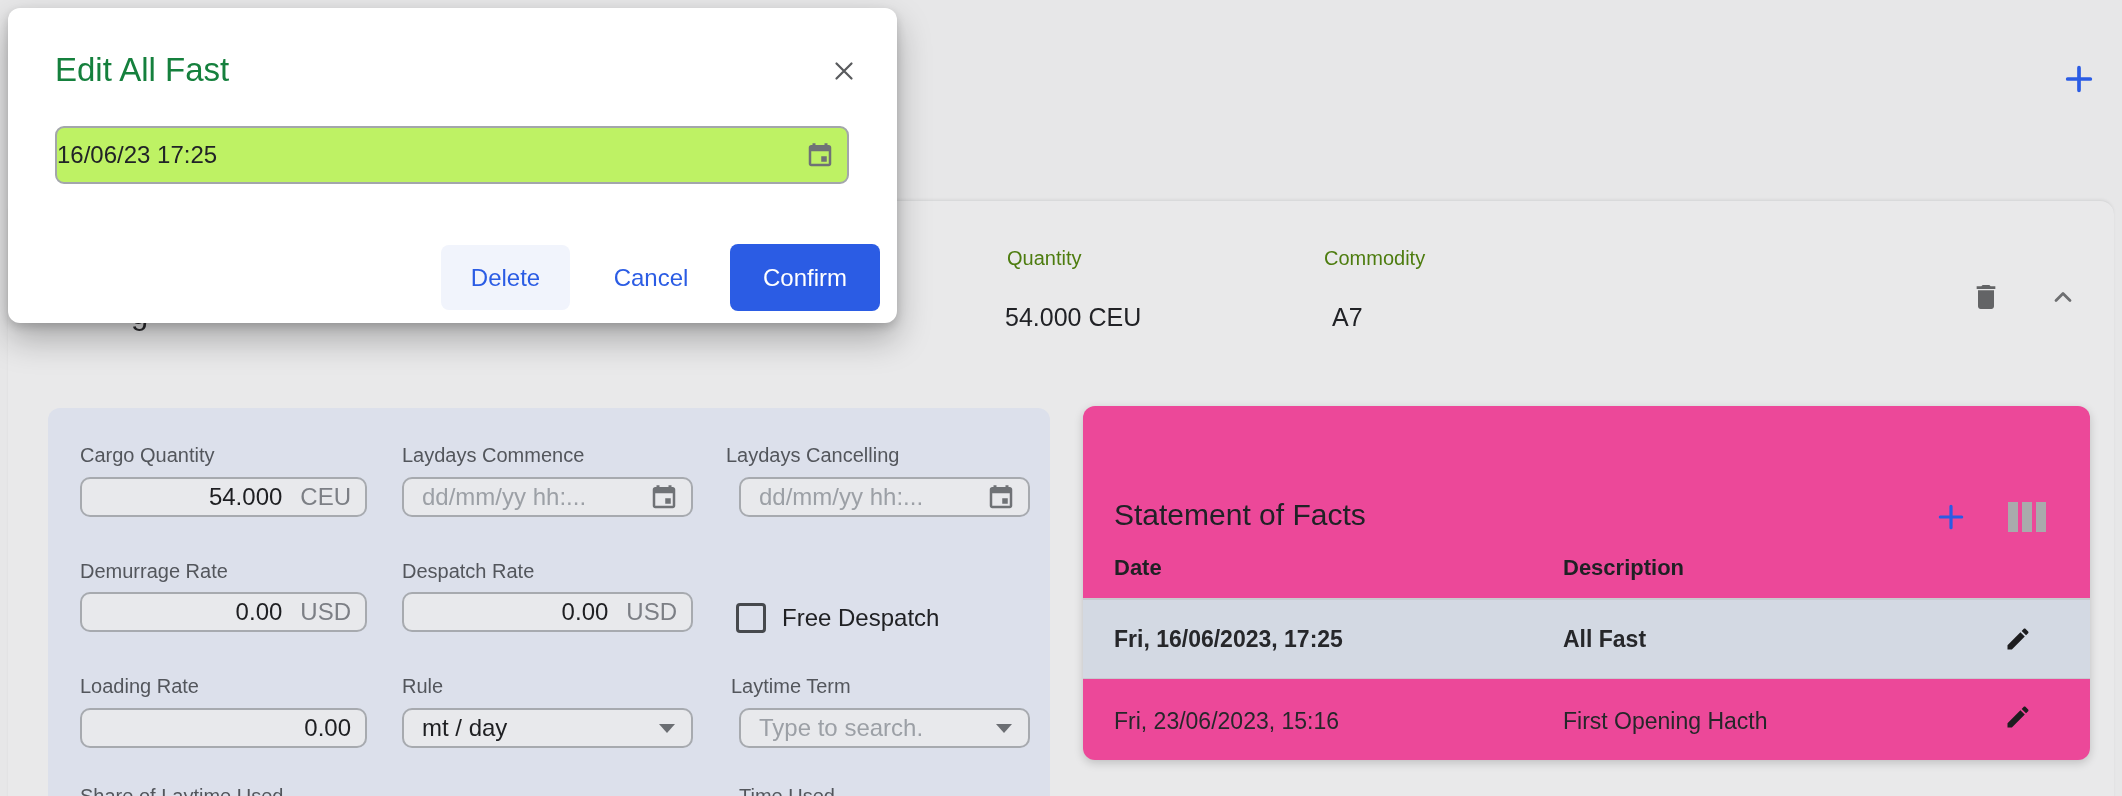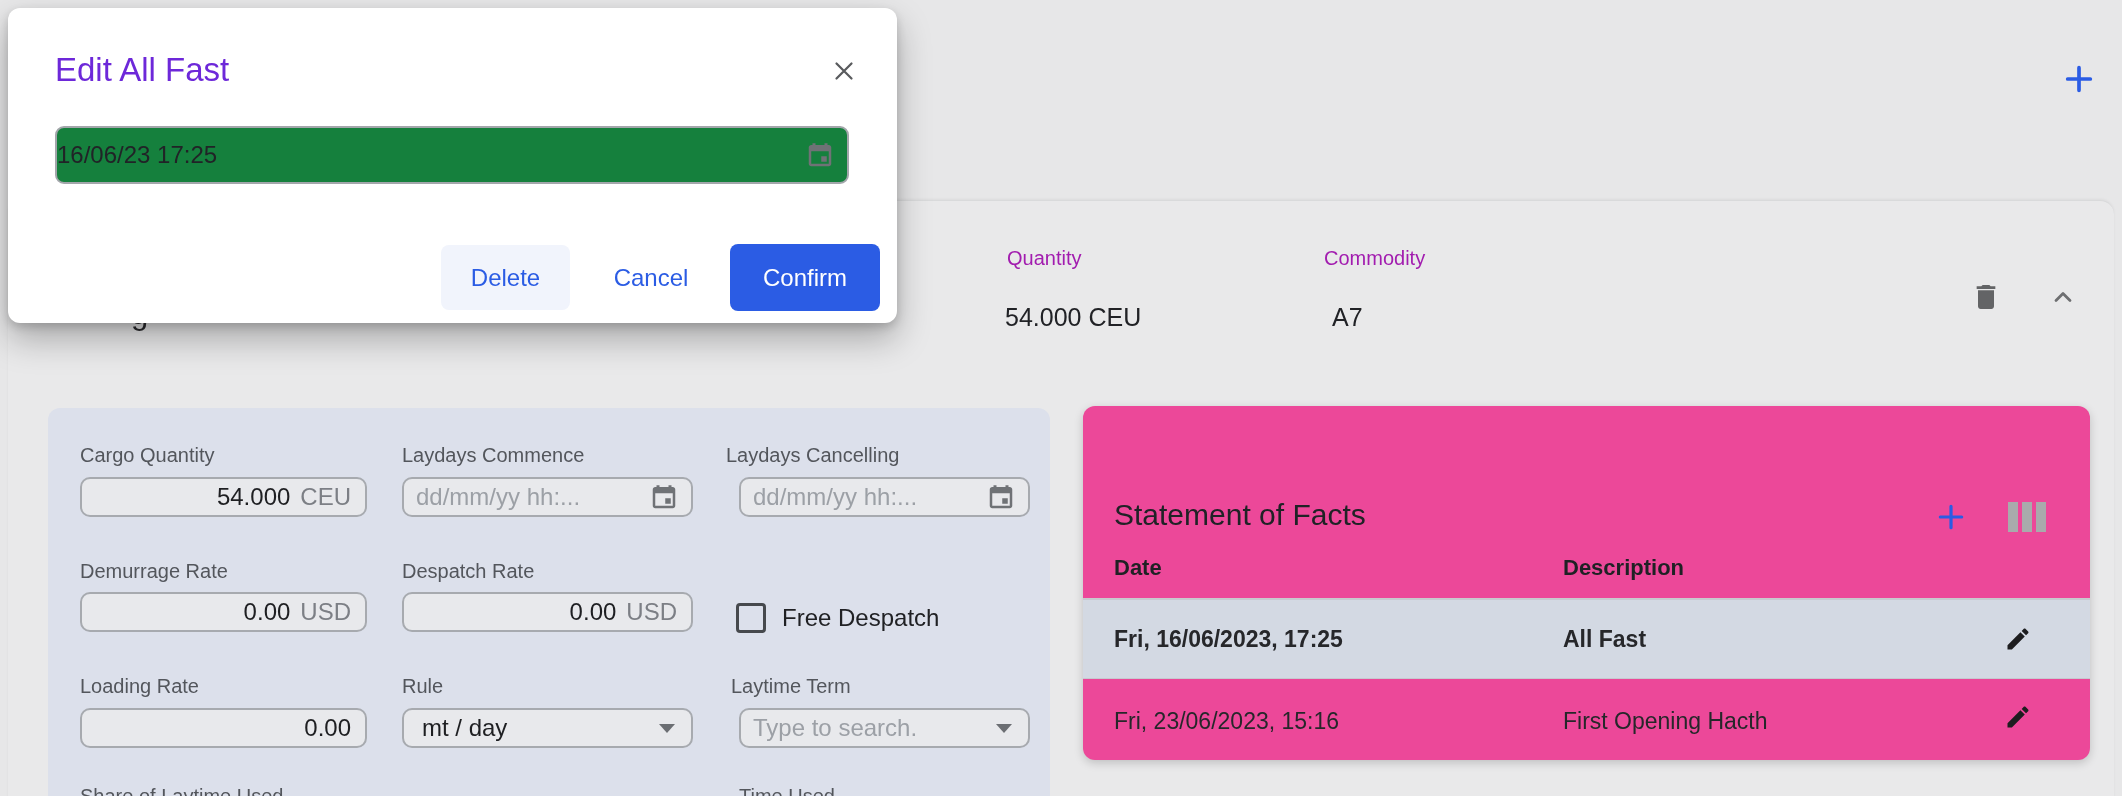--- a/index.html
+++ b/index.html
@@ -11,36 +11,36 @@
   }
   .abs{position:absolute;}
   
   .main-card{
     left:8px;top:200px;width:2106px;height:700px;
     background:#e9e9ea;border-radius:14px 14px 0 0;
     border-top:1px solid #d9dadb;
     box-shadow:0 -1px 3px rgba(0,0,0,0.05);
   }
   .field-label{font-size:20px;color:#53565c;white-space:nowrap;}
-  .head-label{font-size:20px;color:#a21caf;}
+  .head-label{font-size:20px;color:#4d7c0f;}
   .head-value{font-size:25px;color:#212226;}
   
   .form-panel{
     left:48px;top:408px;width:1002px;height:420px;
     background:#dce0eb;border-radius:12px;
   }
   .input{
     height:40px;background:#e8e9ec;border:2px solid #a7aaaf;border-radius:10px;
     box-sizing:border-box;display:flex;align-items:center;font-size:24px;color:#1e1f22;
   }
   .input .val-right{margin-left:auto;}
-  .input .unit{color:#7c7f85;margin-left:10px;}
+  .input .unit{color:#7c7f85;margin-left:18px;}
   .input .pad-r{margin-right:14px;}
   .input .pad-l{margin-left:18px;}
-  .input .placeholder{color:#9ca0a6;margin-left:12px;white-space:nowrap;overflow:hidden;text-overflow:ellipsis;max-width:200px;}
+  .input .placeholder{color:#9ca0a6;margin-left:18px;white-space:nowrap;overflow:hidden;text-overflow:ellipsis;max-width:200px;}
   .cal-icon{width:30px;height:30px;color:#6f7276;margin-left:auto;margin-right:12px;flex:0 0 auto;}
   .caret{width:0;height:0;border-left:8px solid transparent;border-right:8px solid transparent;
     border-top:9px solid #6b6e73;margin-left:auto;margin-right:16px;}
   .checkbox{width:30px;height:30px;border:3px solid #46494d;border-radius:4px;box-sizing:border-box;background:transparent;}
   
   .sof-panel{
     left:1083px;top:406px;width:1007px;height:354px;
     background:#ec4899;border-radius:12px;
     box-shadow:0 3px 10px rgba(0,0,0,0.18);
     overflow:hidden;
@@ -52,24 +52,24 @@
   .sof-row{position:absolute;left:0;width:1007px;}
   .row-highlight{background:#d3d9e3;border-top:1px solid #c6c9cf;border-bottom:1px solid #c6c9cf;}
   .cols-icon{display:flex;gap:4px;}
   .cols-icon span{width:10px;height:30px;background:#a9aaac;display:block;}
   
   .modal{
     left:8px;top:8px;width:889px;height:315px;background:#ffffff;border-radius:12px;
     box-shadow:0 16px 34px rgba(0,0,0,0.28),0 4px 10px rgba(0,0,0,0.16);
     z-index:10;
   }
-  .modal-title{font-size:33px;color:#6d28d9;}
+  .modal-title{font-size:33px;color:#15803d;}
   .modal-input{
     position:absolute;left:47px;top:118px;width:794px;height:58px;
-    background:#15803d;border:2px solid #a3a6ab;border-radius:9px;box-sizing:border-box;
+    background:#bef264;border:2px solid #a3a6ab;border-radius:9px;box-sizing:border-box;
     display:flex;align-items:center;font-size:24px;color:#212327;gap:32px;
   }
   .btn{position:absolute;display:flex;align-items:center;justify-content:center;
     font-size:24px;font-weight:500;border-radius:8px;cursor:pointer;}
   .btn-delete{left:433px;top:237px;width:129px;height:65px;background:#f1f4fc;color:#2b5ce4;}
   .btn-cancel{left:593px;top:237px;width:100px;height:65px;background:transparent;color:#2b5ce4;}
   .btn-confirm{left:722px;top:236px;width:150px;height:67px;background:#2b5ce4;color:#ffffff;}
   .icon-btn{display:flex;align-items:center;justify-content:center;}
   .hidden-g{left:131px;top:296px;font-size:31px;font-weight:500;color:#2b2b2e;z-index:2;}
   .clip-label{font-size:20px;color:#53565c;white-space:nowrap;}

